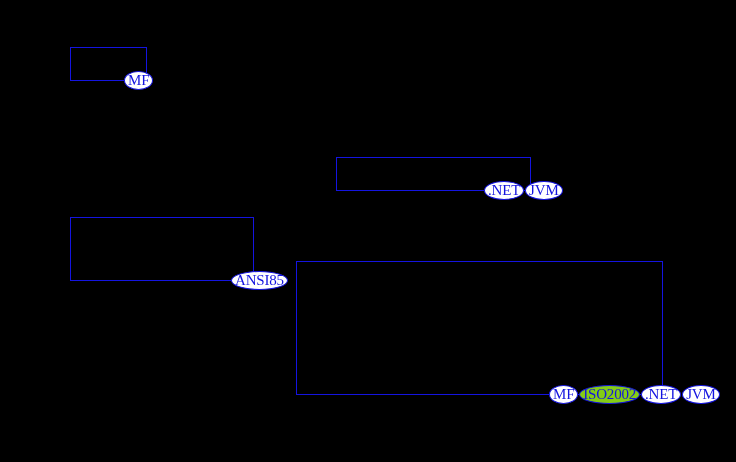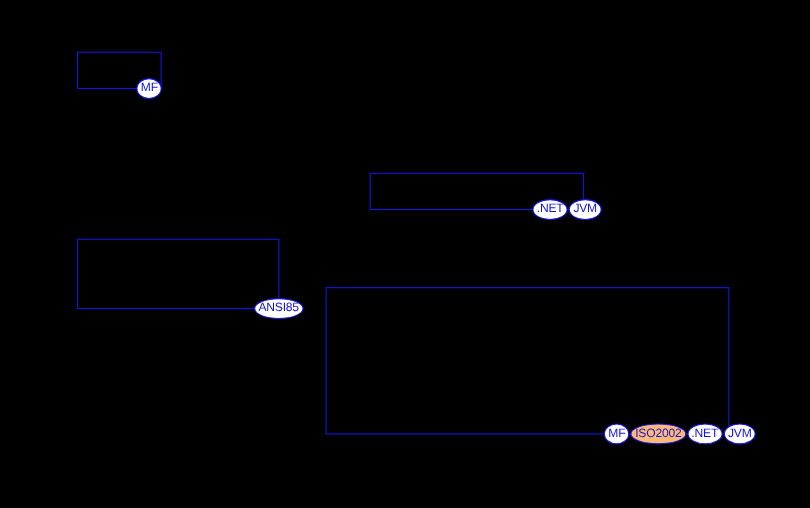--- a/index.html
+++ b/index.html
@@ -38,22 +38,22 @@
     align-items: center;
     justify-content: center;
     height: 19px;
     min-width: 23px;
     padding: 0 3px;
     box-sizing: border-box;
     background: #ffffff;
     border: 1px solid #1414e0;
     border-radius: 50% / 50%;
     color: #1414e0;
-    font-family: Liberation Sans, sans-serif;
-    font-size: 11px;
+    font-family: Liberation Serif, serif;
+    font-size: 15px;
     line-height: 9px;
     letter-spacing: -0.2px;
     white-space: nowrap;
   }
   .badge.wide {
     min-width: 42px;
   }
 </style>
 </head>
 <body>
@@ -68,17 +68,17 @@
       <span class="badge" style="background: rgb(255, 255, 255); border-color: rgb(20, 20, 224); color: rgb(20, 20, 224);">.NET</span>
       <span class="badge" style="background: rgb(255, 255, 255); border-color: rgb(20, 20, 224); color: rgb(20, 20, 224);">JVM</span>
     </div>
     <div class="node" style="left: 70px; top: 217px; width: 184px; height: 64px; border-color: rgb(20, 20, 224);"></div>
     <div class="badge-row" style="left: 231px; top: 271px;">
       <span class="badge" style="background: #ffffff; border-color: rgb(20, 20, 224); color: rgb(20, 20, 224);">ANSI85</span>
     </div>
     <div class="node" style="left: 296px; top: 261px; width: 367px; height: 134px; border-color: rgb(20, 20, 224);"></div>
     <div class="badge-row" style="left: 549px; top: 385px;">
       <span class="badge" style="background: rgb(255, 255, 255); border-color: rgb(20, 20, 224); color: rgb(20, 20, 224);">MF</span>
-      <span class="badge wide" style="background: #fdba74; border-color: rgb(20, 20, 224); color: rgb(20, 20, 224);">ISO2002</span>
+      <span class="badge wide" style="background: #84cc16; border-color: rgb(20, 20, 224); color: rgb(20, 20, 224);">ISO2002</span>
       <span class="badge" style="background: rgb(255, 255, 255); border-color: rgb(20, 20, 224); color: rgb(20, 20, 224);">.NET</span>
       <span class="badge" style="background: rgb(255, 255, 255); border-color: rgb(20, 20, 224); color: rgb(20, 20, 224);">JVM</span>
     </div>
   </div>
 
 </body></html>

